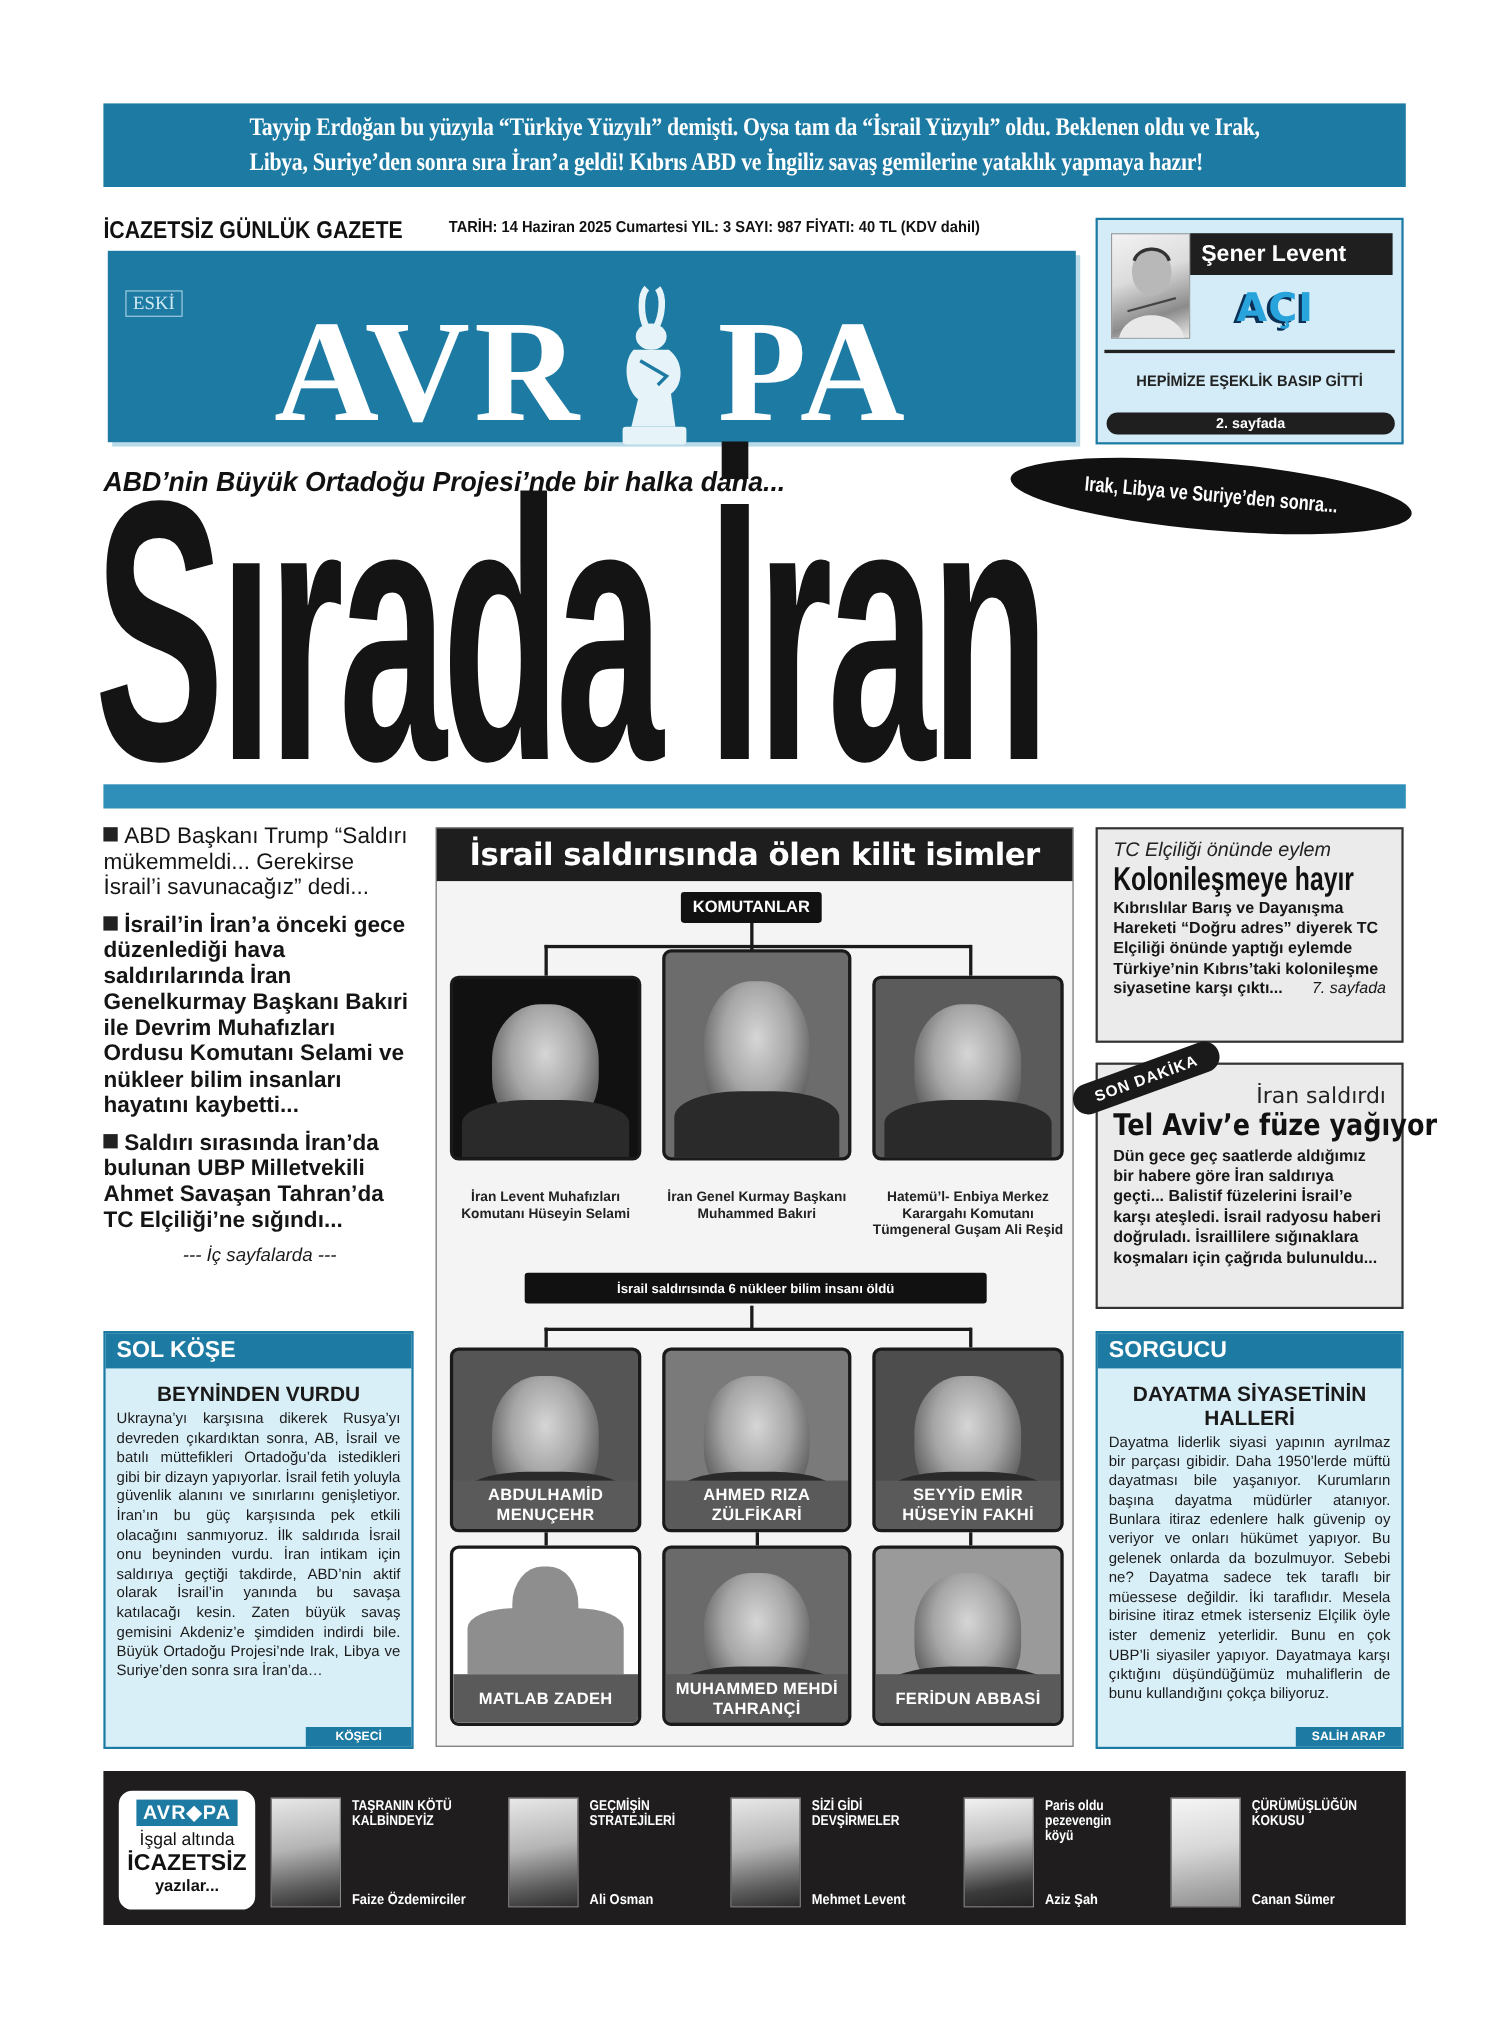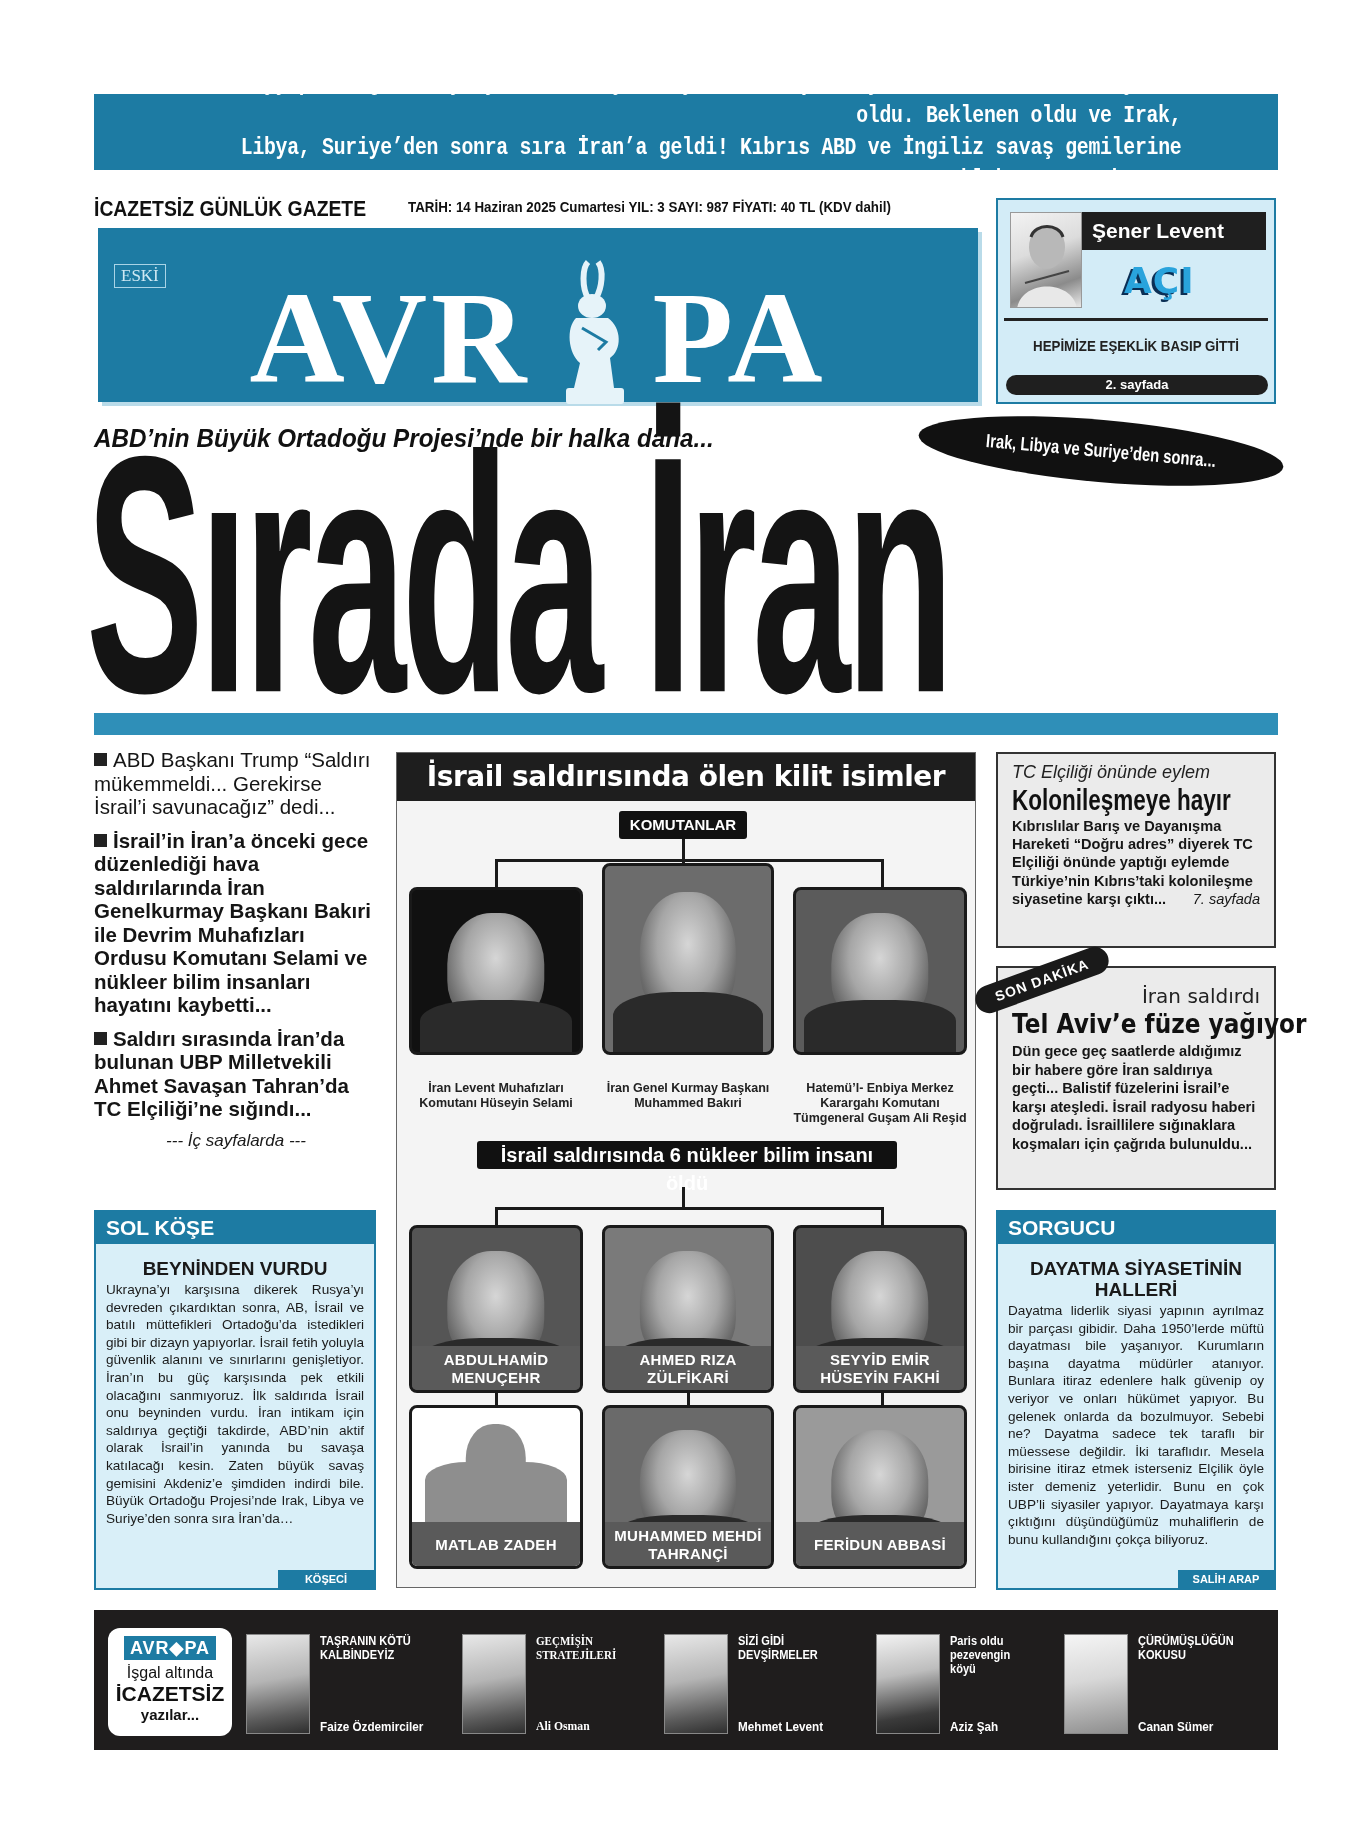--- a/index.html
+++ b/index.html
@@ -3,22 +3,22 @@
 <meta charset="utf-8">
 <style>
   * { box-sizing: border-box; margin: 0; padding: 0; }
   html, body { width: 1370px; height: 1844px; background: #ffffff; overflow: hidden; }
   body { position: relative; font-family: "Liberation Sans", sans-serif; color: #1a1a1a; }
 
   .abs { position: absolute; }
 
   
   #top-banner { left: 94px; top: 94px; width: 1184px; height: 76px; background: #1d7ba3; color: #fff;
-    display: flex; align-items: center; justify-content: center; text-align: right;
-    font-family: Liberation Mono, monospace; font-weight: bold; font-size: 23px; line-height: 32px;
+    display: flex; align-items: center; justify-content: center; text-align: left;
+    font-family: Liberation Serif, serif; font-weight: bold; font-size: 23px; line-height: 32px;
     padding: 0 16px; transform-origin: center; letter-spacing: -0.3px; }
   #top-banner span { display: block; transform: scaleX(0.86); }
 
   
   #masthead-tag { left: 94px; top: 196px; font-weight: bold; font-size: 22px; transform: scaleX(0.88); transform-origin: left; color: #111; }
   #masthead-meta { left: 408px; top: 199px; font-weight: bold; font-size: 14.5px; transform: scaleX(0.92); transform-origin: left; color: #111; white-space: nowrap; }
 
   
   #logo { left: 98px; top: 228px; width: 880px; height: 174px; background: #1d7ba3; box-shadow: 4px 4px 0 #b9dbe9; }
   #logo-eski { position: absolute; left: 16px; top: 8px; border: 1.5px solid #a9d4e6; color: #cfe9f3; font-family: "Liberation Serif", serif; font-size: 17px; padding: 0 6px; line-height: 22px; margin-top: 28px; }
@@ -57,21 +57,21 @@
   .colbox-body { font-size: 13.6px; line-height: 17.6px; text-align: justify; padding: 2px 10px 0 10px; color: #1b1b1b; }
   .colbox-sig { position: absolute; right: 0; bottom: 0; background: #1d7ba3; color: #fff; font-weight: bold; font-size: 11px; height: 18px; line-height: 18px; width: 96px; text-align: center; }
   #solkose { left: 94px; top: 1210px; width: 282px; height: 380px; }
   #sorgucu { left: 996px; top: 1210px; width: 280px; height: 380px; }
 
   
   #info { left: 396px; top: 752px; width: 580px; height: 836px; background: #f4f4f4; border: 1px solid #666; }
   #info-title { position: absolute; left: 0; top: 0; width: 100%; height: 48px; background: #1e1e1e; color: #fff; font-family: "DejaVu Sans", sans-serif; font-weight: bold; font-size: 28px; line-height: 48px; text-align: center; letter-spacing: -0.5px; }
   .tag { position: absolute; background: #111; color: #fff; font-weight: bold; border-radius: 3px; text-align: center; }
   #tag-commanders { left: 222px; top: 58px; width: 128px; height: 28px; line-height: 28px; font-size: 15px; }
-  #tag-scientists { left: 80px; top: 388px; width: 420px; height: 28px; line-height: 28px; font-size: 20px; }
+  #tag-scientists { left: 80px; top: 404px; width: 420px; height: 28px; line-height: 28px; font-size: 12px; }
   .line { position: absolute; background: #1a1a1a; }
   .photo { position: absolute; border: 3px solid #1a1a1a; border-radius: 8px; overflow: hidden; background: #555; }
   .photo .face { position: absolute; left: 50%; top: 14%; width: 58%; height: 70%; transform: translateX(-50%); border-radius: 45% 45% 40% 40%; background: radial-gradient(ellipse at 50% 40%, #d6d6d6 0%, #a6a6a6 45%, #6a6a6a 75%, #444 100%); }
   .photo .body { position: absolute; left: 5%; bottom: 0; width: 90%; height: 32%; border-radius: 40% 40% 0 0; background: #2a2a2a; }
   .photo .caption { position: absolute; left: 0; bottom: 0; width: 100%; height: 44px; background: #5a5a5a; color: #fff; font-weight: bold; font-size: 15px; line-height: 18px; text-align: center; display: flex; align-items: center; justify-content: center; padding-top: 2px; letter-spacing: 0.3px; }
   .photo.silhouette { background: #ffffff; }
   .photo.silhouette .face { background: #8e8e8e; top: 10%; width: 36%; height: 48%; }
   .photo.silhouette .body { background: #8e8e8e; left: 8%; width: 84%; height: 38%; bottom: 44px; border-radius: 30% 30% 0 0; }
   .cmd-caption { position: absolute; width: 190px; text-align: center; font-weight: bold; font-size: 12.5px; line-height: 15px; color: #222; }
 
@@ -266,21 +266,21 @@
     <div id="footer-promo-l1">İşgal altında</div>
     <div id="footer-promo-l2">İCAZETSİZ</div>
     <div id="footer-promo-l3">yazılar...</div>
   </div>
 
   <div class="author" style="left:152px;width:210px;">
     <div class="author-photo"></div>
     <div class="author-title">TAŞRANIN KÖTÜ KALBİNDEYİZ</div>
     <div class="author-name">Faize Özdemirciler</div>
   </div>
-  <div class="author" style="left:368px;width:200px;font-family:Liberation Serif, serif;">
+  <div class="author" style="left:368px;width:200px;">
     <div class="author-photo"></div>
     <div class="author-title">GEÇMİŞİN STRATEJİLERİ</div>
     <div class="author-name">Ali Osman</div>
   </div>
   <div class="author" style="left:570px;width:210px;">
     <div class="author-photo"></div>
     <div class="author-title">SİZİ GİDİ DEVŞİRMELER</div>
     <div class="author-name">Mehmet Levent</div>
   </div>
   <div class="author" style="left:782px;width:180px;">

